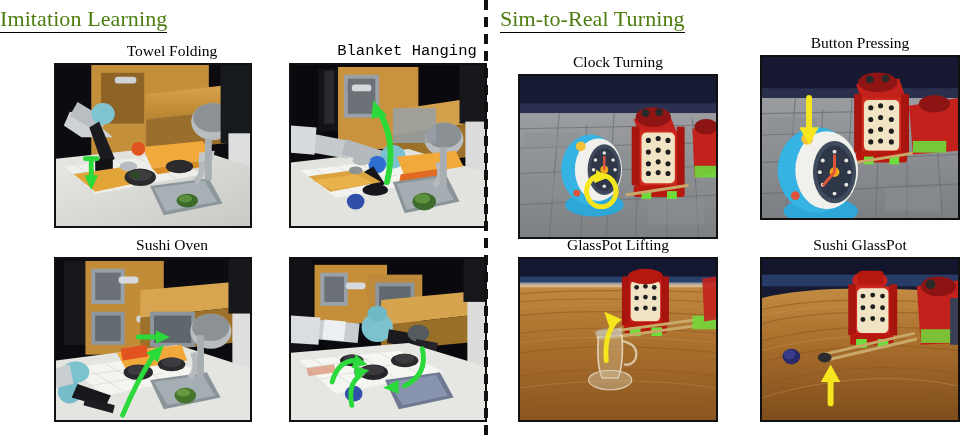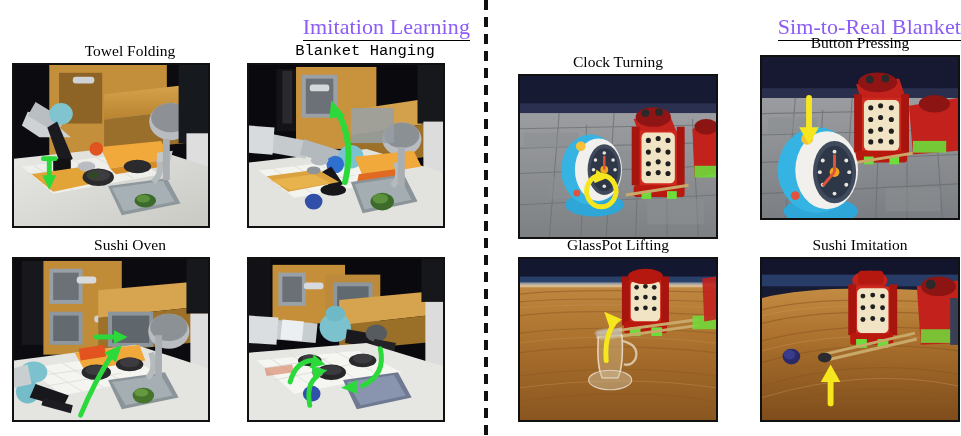--- a/index.html
+++ b/index.html
@@ -10,22 +10,22 @@
   }
   .figure{position:absolute;inset:0;}
 
   
   .panel{position:absolute;top:0;height:436px;}
   #panel-imitation{left:0;width:470px;}
   #panel-sim{left:500px;width:461px;}
 
   
   .section-title{
-    position:absolute;top:14px;width:100%;
-    text-align:right;font-size:22px;color:#8b5cf6;
+    position:absolute;top:6px;width:100%;
+    text-align:left;font-size:22px;color:#4d7c0f;
     letter-spacing:.1px;line-height:26px;
   }
   .section-title span{
     border-bottom:1.6px solid #000;padding-bottom:1px;
   }
 
   
   #divider{
     position:absolute;left:484px;top:0;width:4px;height:436px;
   }
@@ -41,21 +41,21 @@
     white-space:nowrap;
   }
   .photo{
     position:absolute;top:21px;left:0;
     border:2px solid #111;box-sizing:border-box;
     overflow:hidden;background:#000;
   }
   .photo svg{display:block;width:100%;height:100%;}
 
   
-  .tile-l{width:236px;height:186px;}
+  .tile-l{width:236px;height:186px;margin-left:42px;}
   .tile-l .photo{width:198px;height:165px;}
   #tile-towel{left:12px;top:42px;}
   #tile-blanket{left:247px;top:42px;font-family:Liberation Mono, monospace;}
   #tile-grape{left:12px;top:236px;}
   #tile-pan{left:247px;top:236px;}
 
   
   .tile-r{width:200px;height:186px;}
   .tile-r .photo{width:200px;height:165px;}
   #tile-clock{left:518px;top:53px;}
@@ -339,21 +339,21 @@
       <i></i>
     <i></i>
       <i></i>
       <i></i>
     <i></i>
       <i></i>
   </div>
 
   <div class="panel" id="panel-sim">
     <div class="section-title">
-      <span>Sim-to-Real Blanket</span>
+      <span>Sim-to-Real Turning</span>
     </div>
   </div>
 
   <div class="tile tile-r" id="tile-clock">
     <div class="tile-caption">Clock Turning</div>
     <div class="photo">
       <svg viewBox="0 0 200 165" preserveAspectRatio="none">
         <defs>
           <linearGradient id="stone1" x1="0" y1="0" x2="0" y2="1">
             <stop offset="0" stop-color="#9b9da0"></stop>
@@ -598,21 +598,21 @@
         </g>
         <g stroke="#f5e61e" stroke-width="5" fill="none" stroke-linecap="round">
           <path d="M88 104 Q86 80 96 66"></path>
         </g>
         <path d="M86 54 L104 62 L92 72 Z" fill="#f5e61e"></path>
       </svg>
     </div>
   </div>
 
   <div class="tile tile-r" id="tile-sushi">
-    <div class="tile-caption">Sushi Imitation</div>
+    <div class="tile-caption">Sushi GlassPot</div>
     <div class="photo">
       <svg viewBox="0 0 200 165" preserveAspectRatio="none">
         <defs>
           <linearGradient id="wood2" x1="0" y1="0" x2="0" y2="1">
             <stop offset="0" stop-color="#c28b42"></stop>
               <stop offset="0.4" stop-color="#a96f2c"></stop>
             <stop offset="1" stop-color="#7f4d1c"></stop>
           </linearGradient>
         </defs>
         <rect width="200" height="165" fill="#161a33"></rect>

